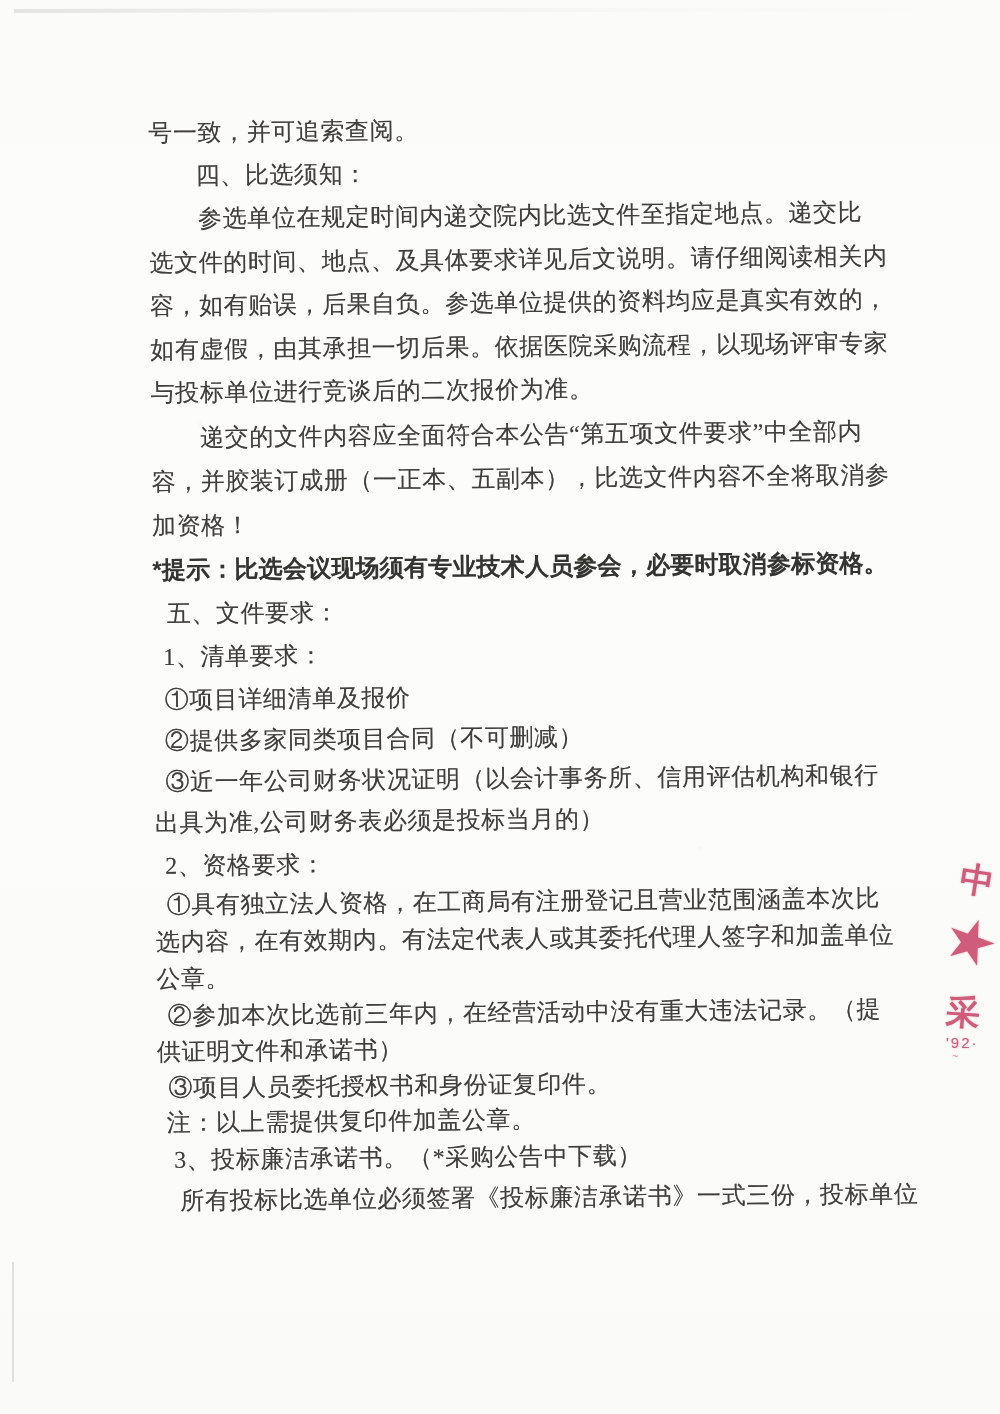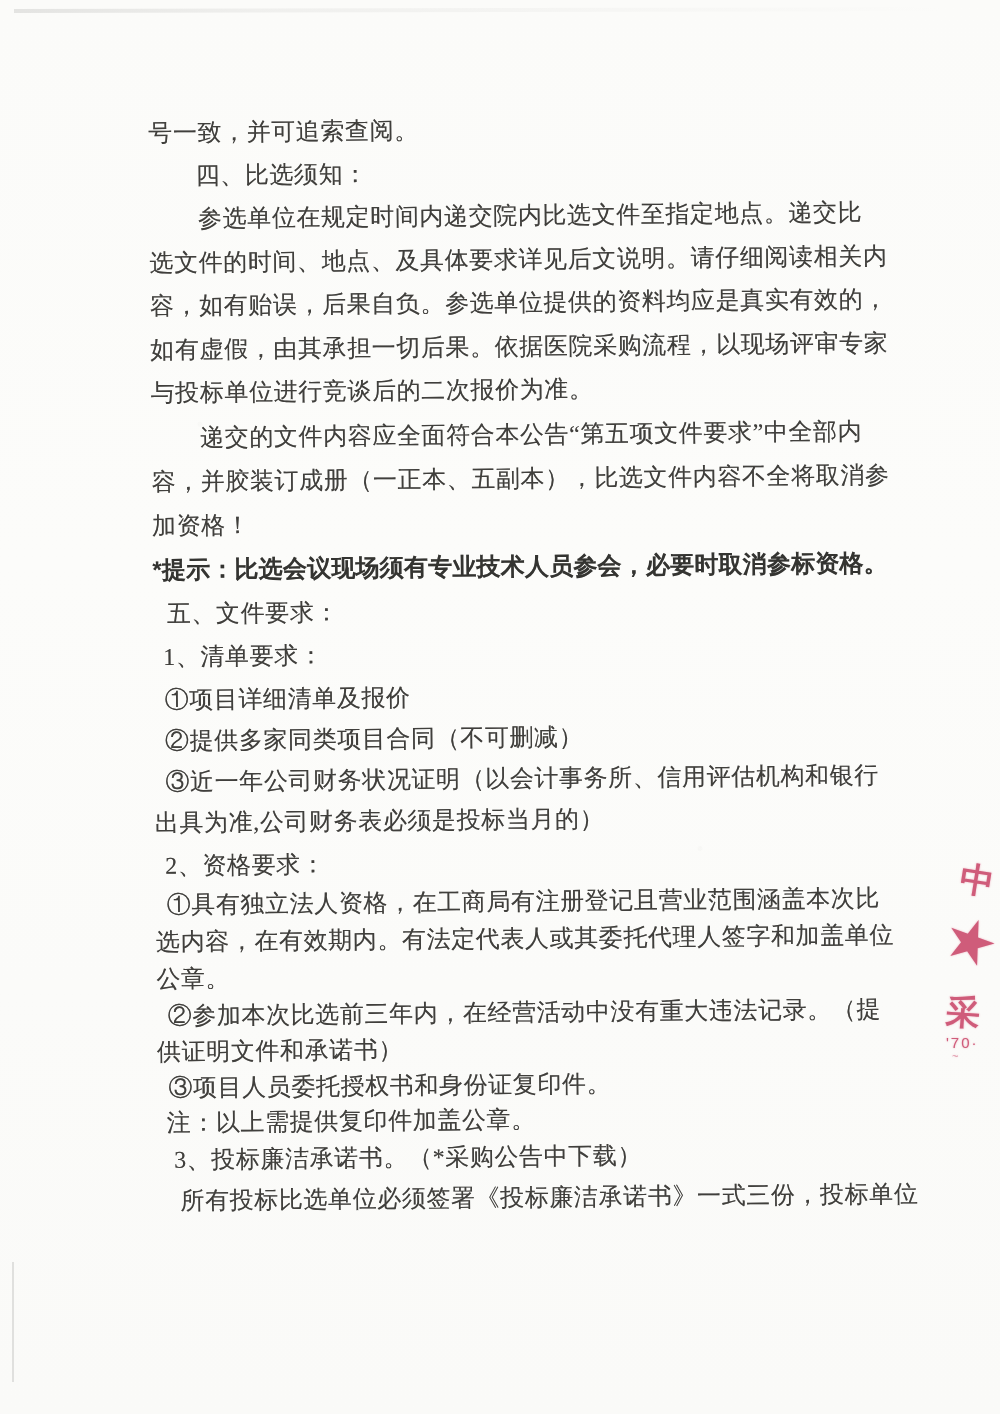--- a/index.html
+++ b/index.html
@@ -154,15 +154,15 @@
   <p class="b-q3">③项目人员委托授权书和身份证复印件。</p>
   <p class="b-note2">注：以上需提供复印件加盖公章。</p>
   <p class="b-i3h">3、投标廉洁承诺书。（*采购公告中下载）</p>
   <p class="b-last">所有投标比选单位必须签署《投标廉洁承诺书》一式三份，投标单位</p>
 </div>
 
 <div class="stamp">
   <span class="s-char-top" style="color: rgb(198, 58, 95);">中</span>
   <span class="s-star" style="color: rgb(198, 58, 95);">★</span>
   <span class="s-char-bottom" style="color: rgb(198, 58, 95);">采</span>
-  <span class="s-digits" style="color: rgb(198, 58, 95);">'70·</span>
+  <span class="s-digits" style="color: rgb(198, 58, 95);">'92·</span>
   <span class="s-mark" style="color: rgb(198, 58, 95);">~</span>
 </div>
 
 </body></html>

